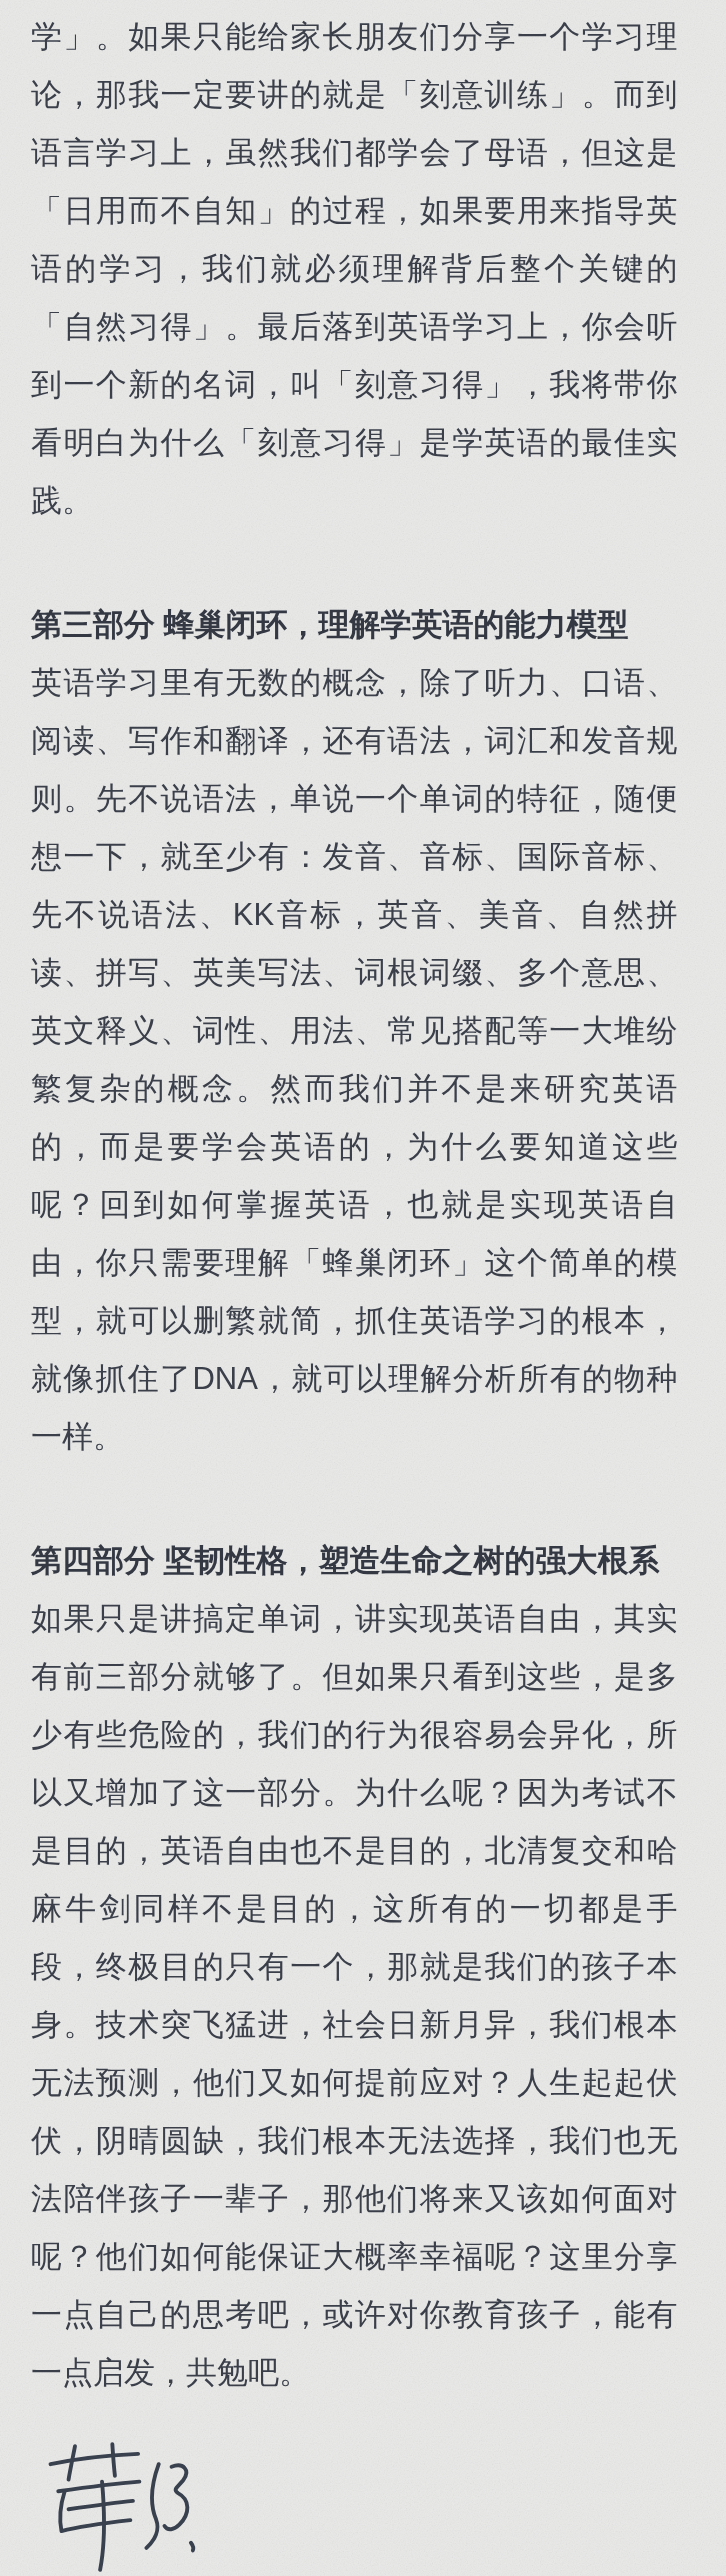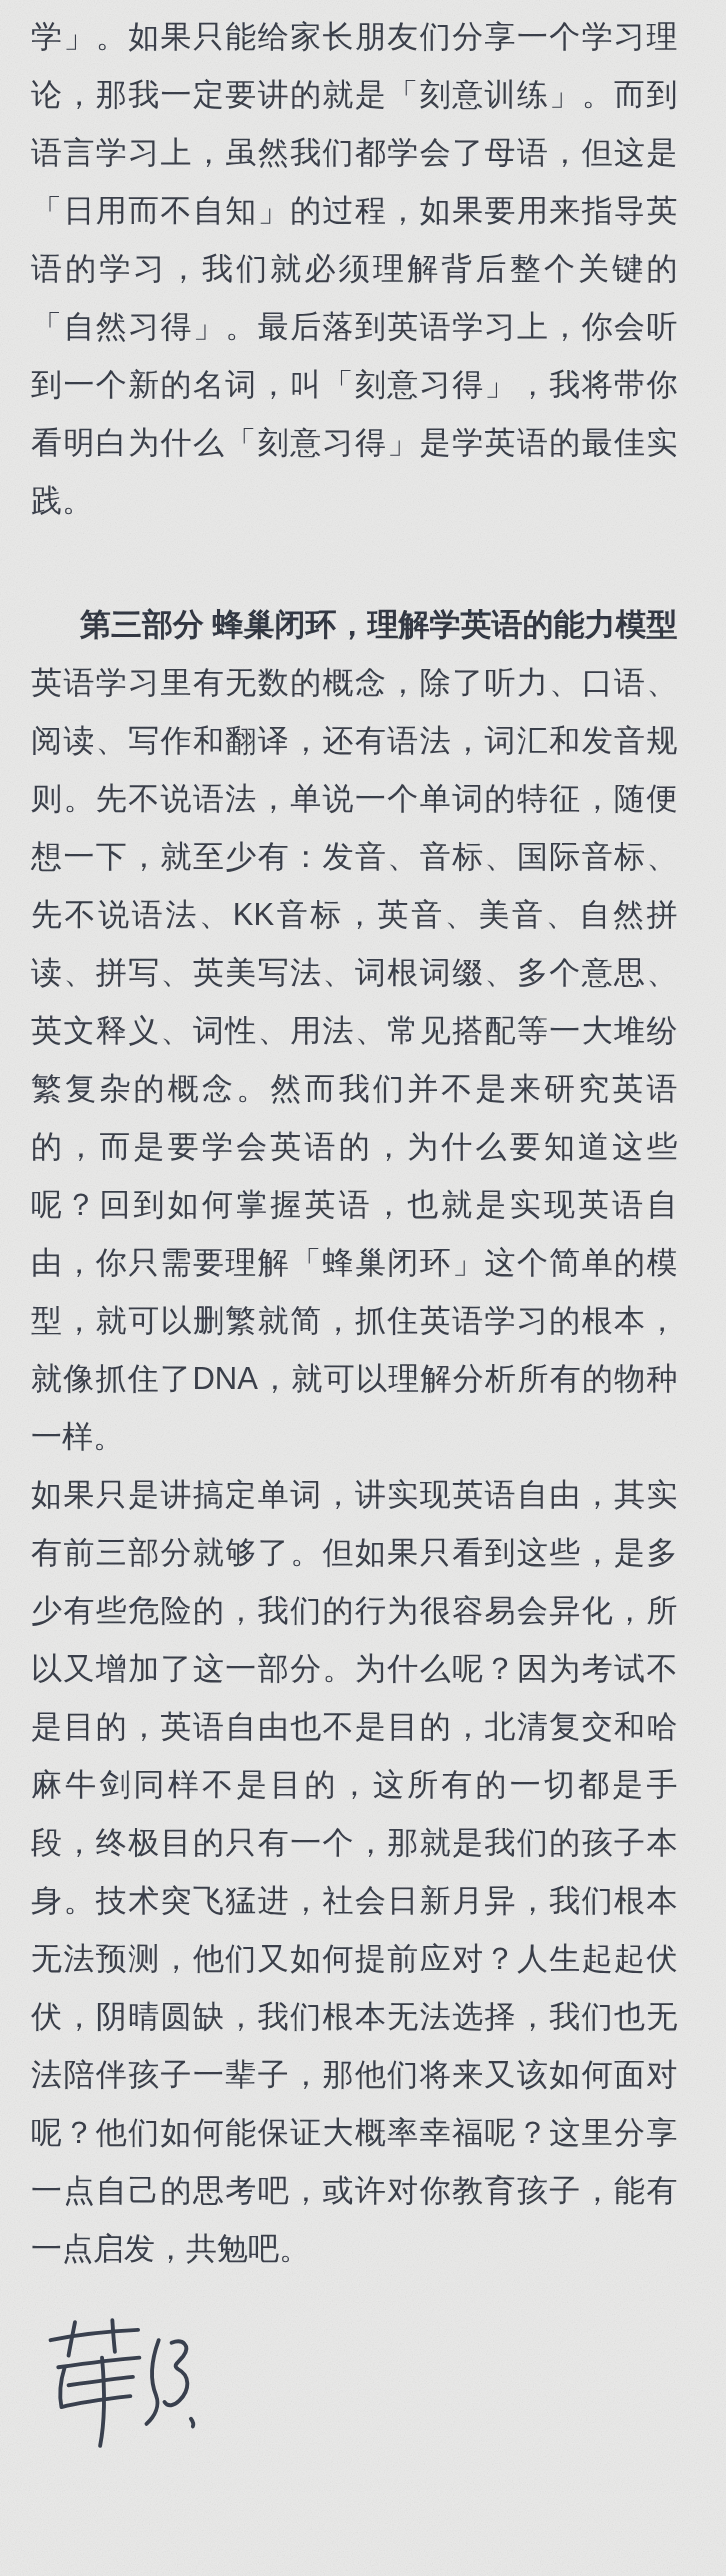--- a/index.html
+++ b/index.html
@@ -36,21 +36,20 @@
     text-justify: inter-ideograph;
     color: #3a3f4a;
     word-break: break-all;
   }
   .section-heading {
     margin: 66px 0 0 0;
     font-size: 31px;
     line-height: 58px;
     font-weight: 700;
     color: #333843;
-    text-align: right;
   }
   .section-heading + .body-text { margin-top: 0; }
   .signature-wrap {
     margin: 39px 0 0 10.3px;
     width: 162px;
     height: 132px;
   }
   .signature-wrap svg { display: block; }
   .date-line {
     margin: 14.2px 0 0 0;
@@ -77,20 +76,21 @@
 </svg>
 
 <div class="page">
 
   <p class="body-text">学」。如果只能给家长朋友们分享一个学习理论，那我一定要讲的就是「刻意训练」。而到语言学习上，虽然我们都学会了母语，但这是「日用而不自知」的过程，如果要用来指导英语的学习，我们就必须理解背后整个关键的「自然习得」。最后落到英语学习上，你会听到一个新的名词，叫「刻意习得」，我将带你看明白为什么「刻意习得」是学英语的最佳实践。</p>
 
   <h2 class="section-heading">第三部分 蜂巢闭环，理解学英语的能力模型</h2>
 
   <p class="body-text">英语学习里有无数的概念，除了听力、口语、阅读、写作和翻译，还有语法，词汇和发音规则。先不说语法，单说一个单词的特征，随便想一下，就至少有：发音、音标、国际音标、先不说语法、KK音标，英音、美音、自然拼读、拼写、英美写法、词根词缀、多个意思、英文释义、词性、用法、常见搭配等一大堆纷繁复杂的概念。然而我们并不是来研究英语的，而是要学会英语的，为什么要知道这些呢？回到如何掌握英语，也就是实现英语自由，你只需要理解「蜂巢闭环」这个简单的模型，就可以删繁就简，抓住英语学习的根本，就像抓住了DNA，就可以理解分析所有的物种一样。</p>
 
+  <h2 class="section-heading">第四部分 坚韧性格，塑造生命之树的强大根系</h2>
 
   <p class="body-text">如果只是讲搞定单词，讲实现英语自由，其实有前三部分就够了。但如果只看到这些，是多少有些危险的，我们的行为很容易会异化，所以又增加了这一部分。为什么呢？因为考试不是目的，英语自由也不是目的，北清复交和哈麻牛剑同样不是目的，这所有的一切都是手段，终极目的只有一个，那就是我们的孩子本身。技术突飞猛进，社会日新月异，我们根本无法预测，他们又如何提前应对？人生起起伏伏，阴晴圆缺，我们根本无法选择，我们也无法陪伴孩子一辈子，那他们将来又该如何面对呢？他们如何能保证大概率幸福呢？这里分享一点自己的思考吧，或许对你教育孩子，能有一点启发，共勉吧。</p>
 
   <div class="signature-wrap">
 
     <svg width="162" height="132" viewBox="0 0 250 205" xmlns="http://www.w3.org/2000/svg" aria-hidden="true">
       <g fill="none" stroke="#39404e" stroke-width="6" stroke-linecap="round" stroke-linejoin="round">
 
         <path d="M14,36 C56,27 106,22 150,20"></path>
         <path d="M52,8 C49,24 45,42 42,60"></path>

